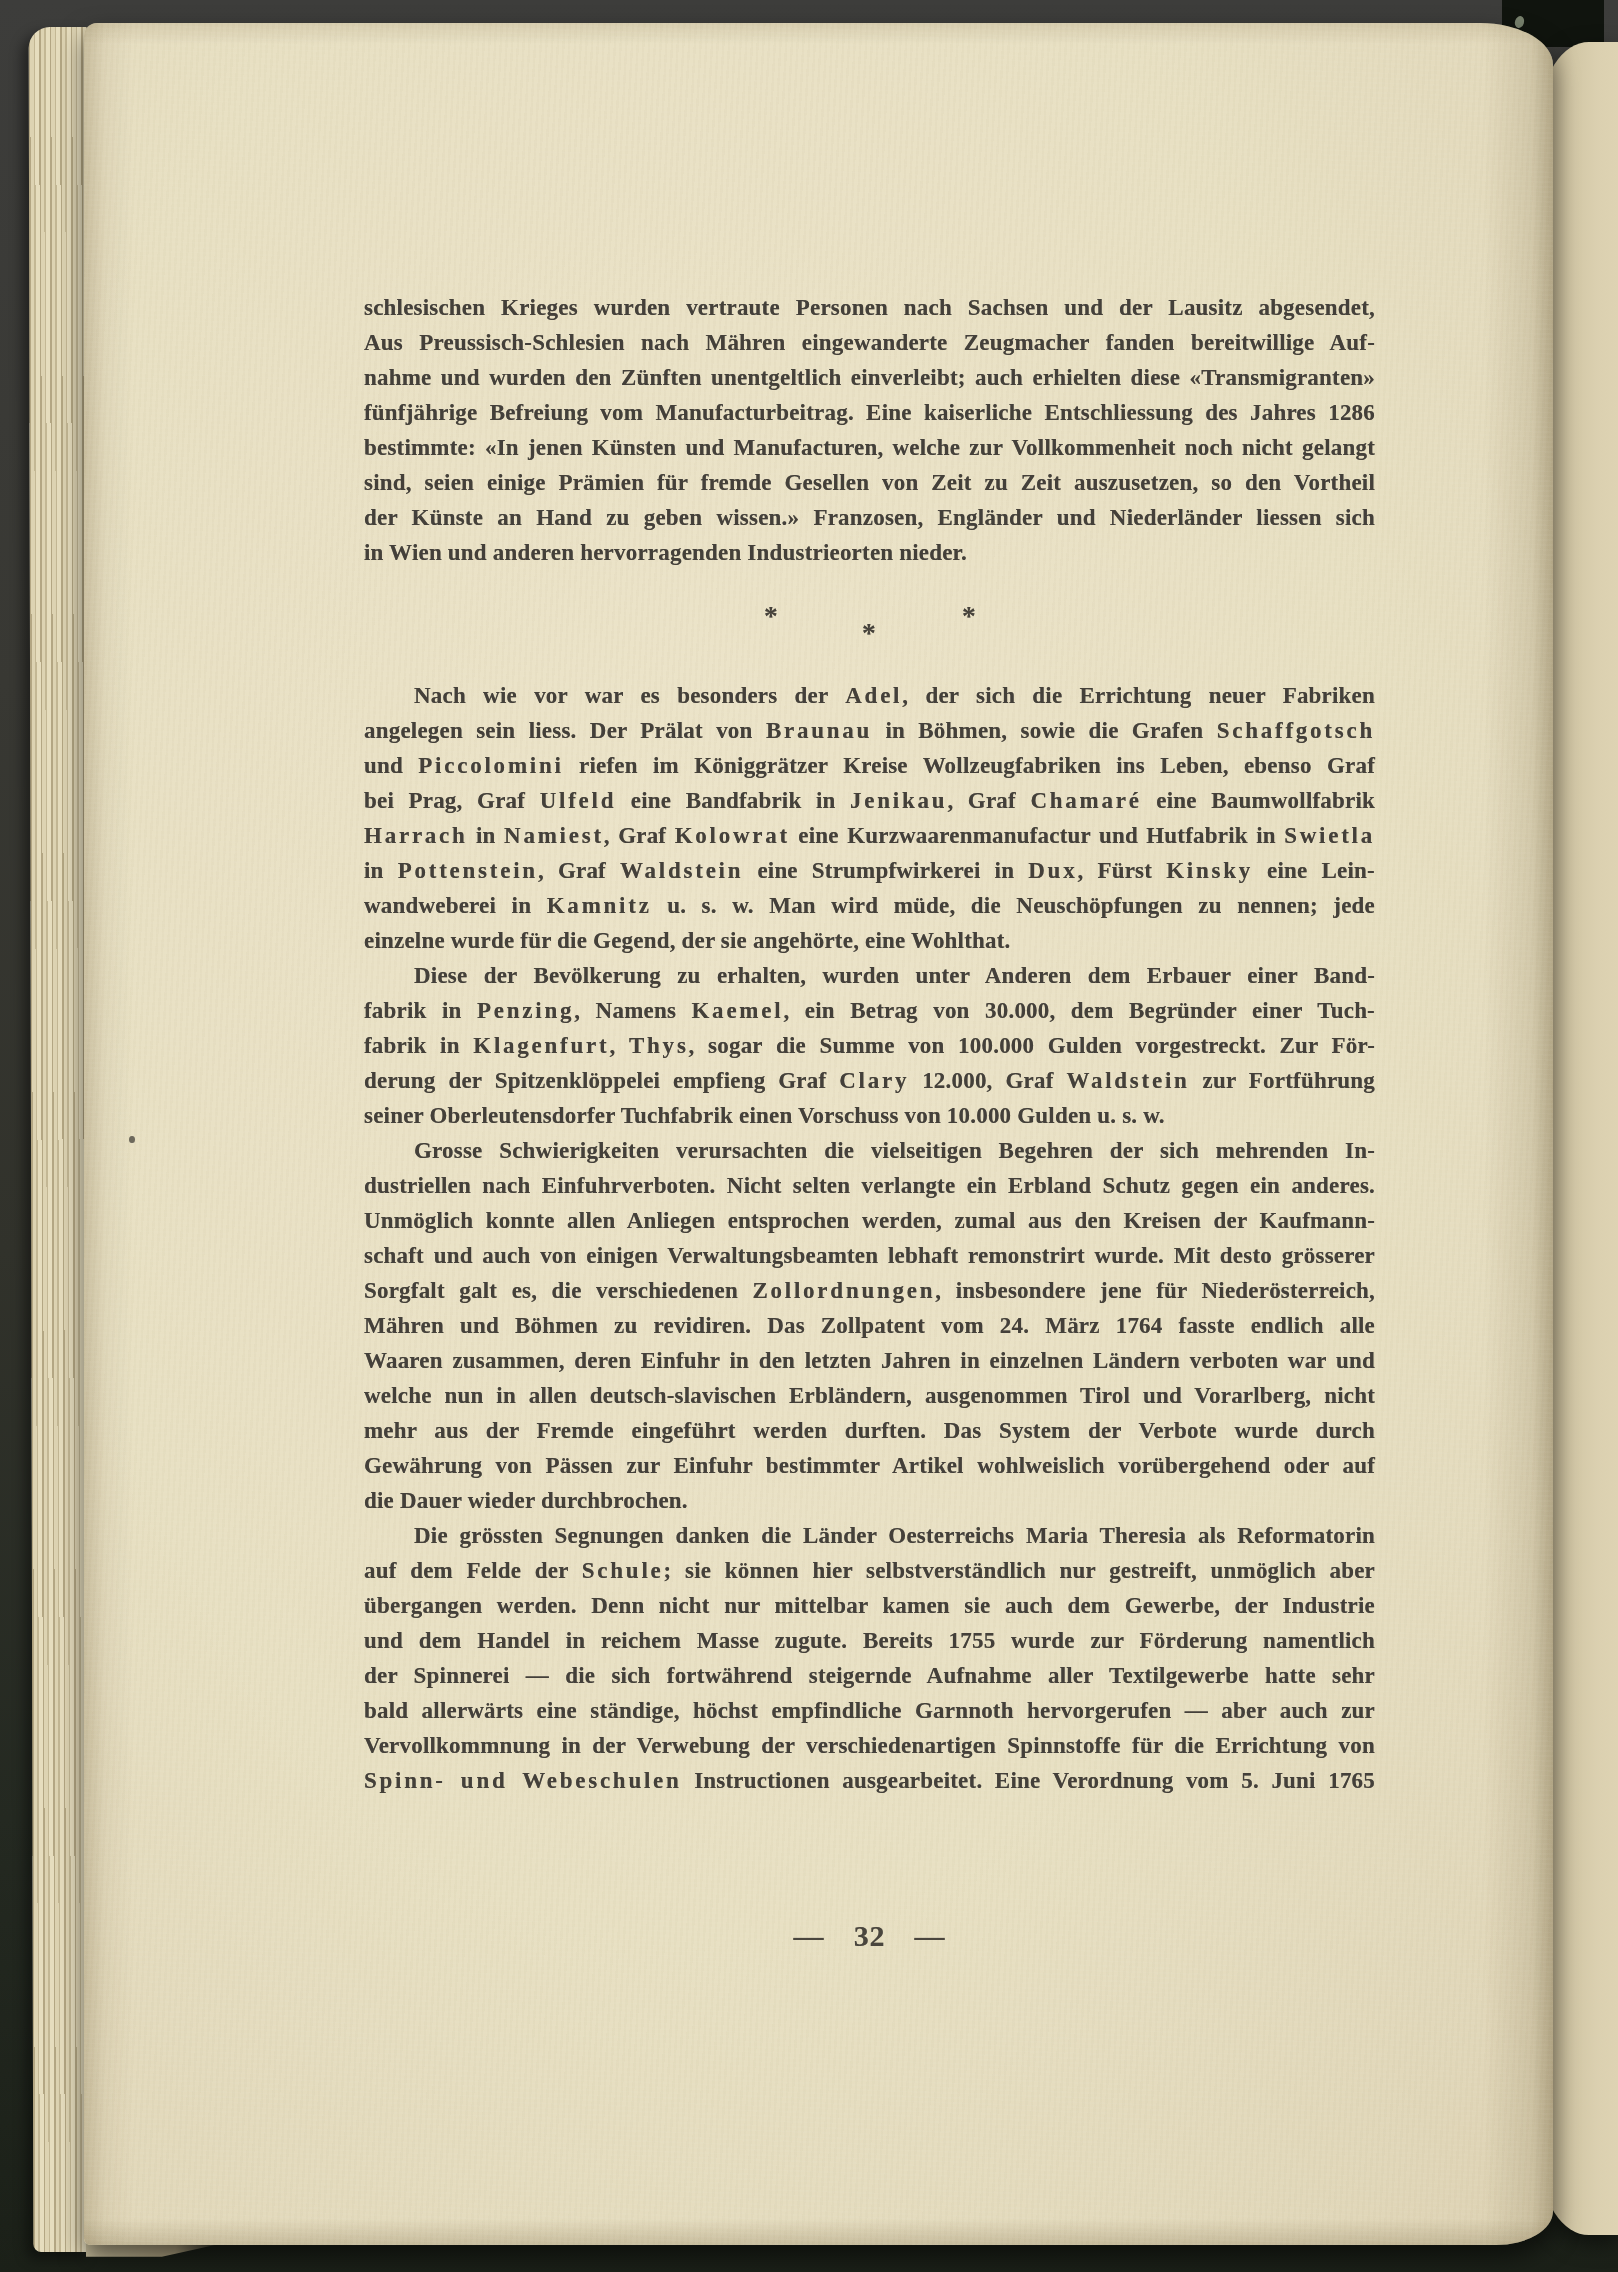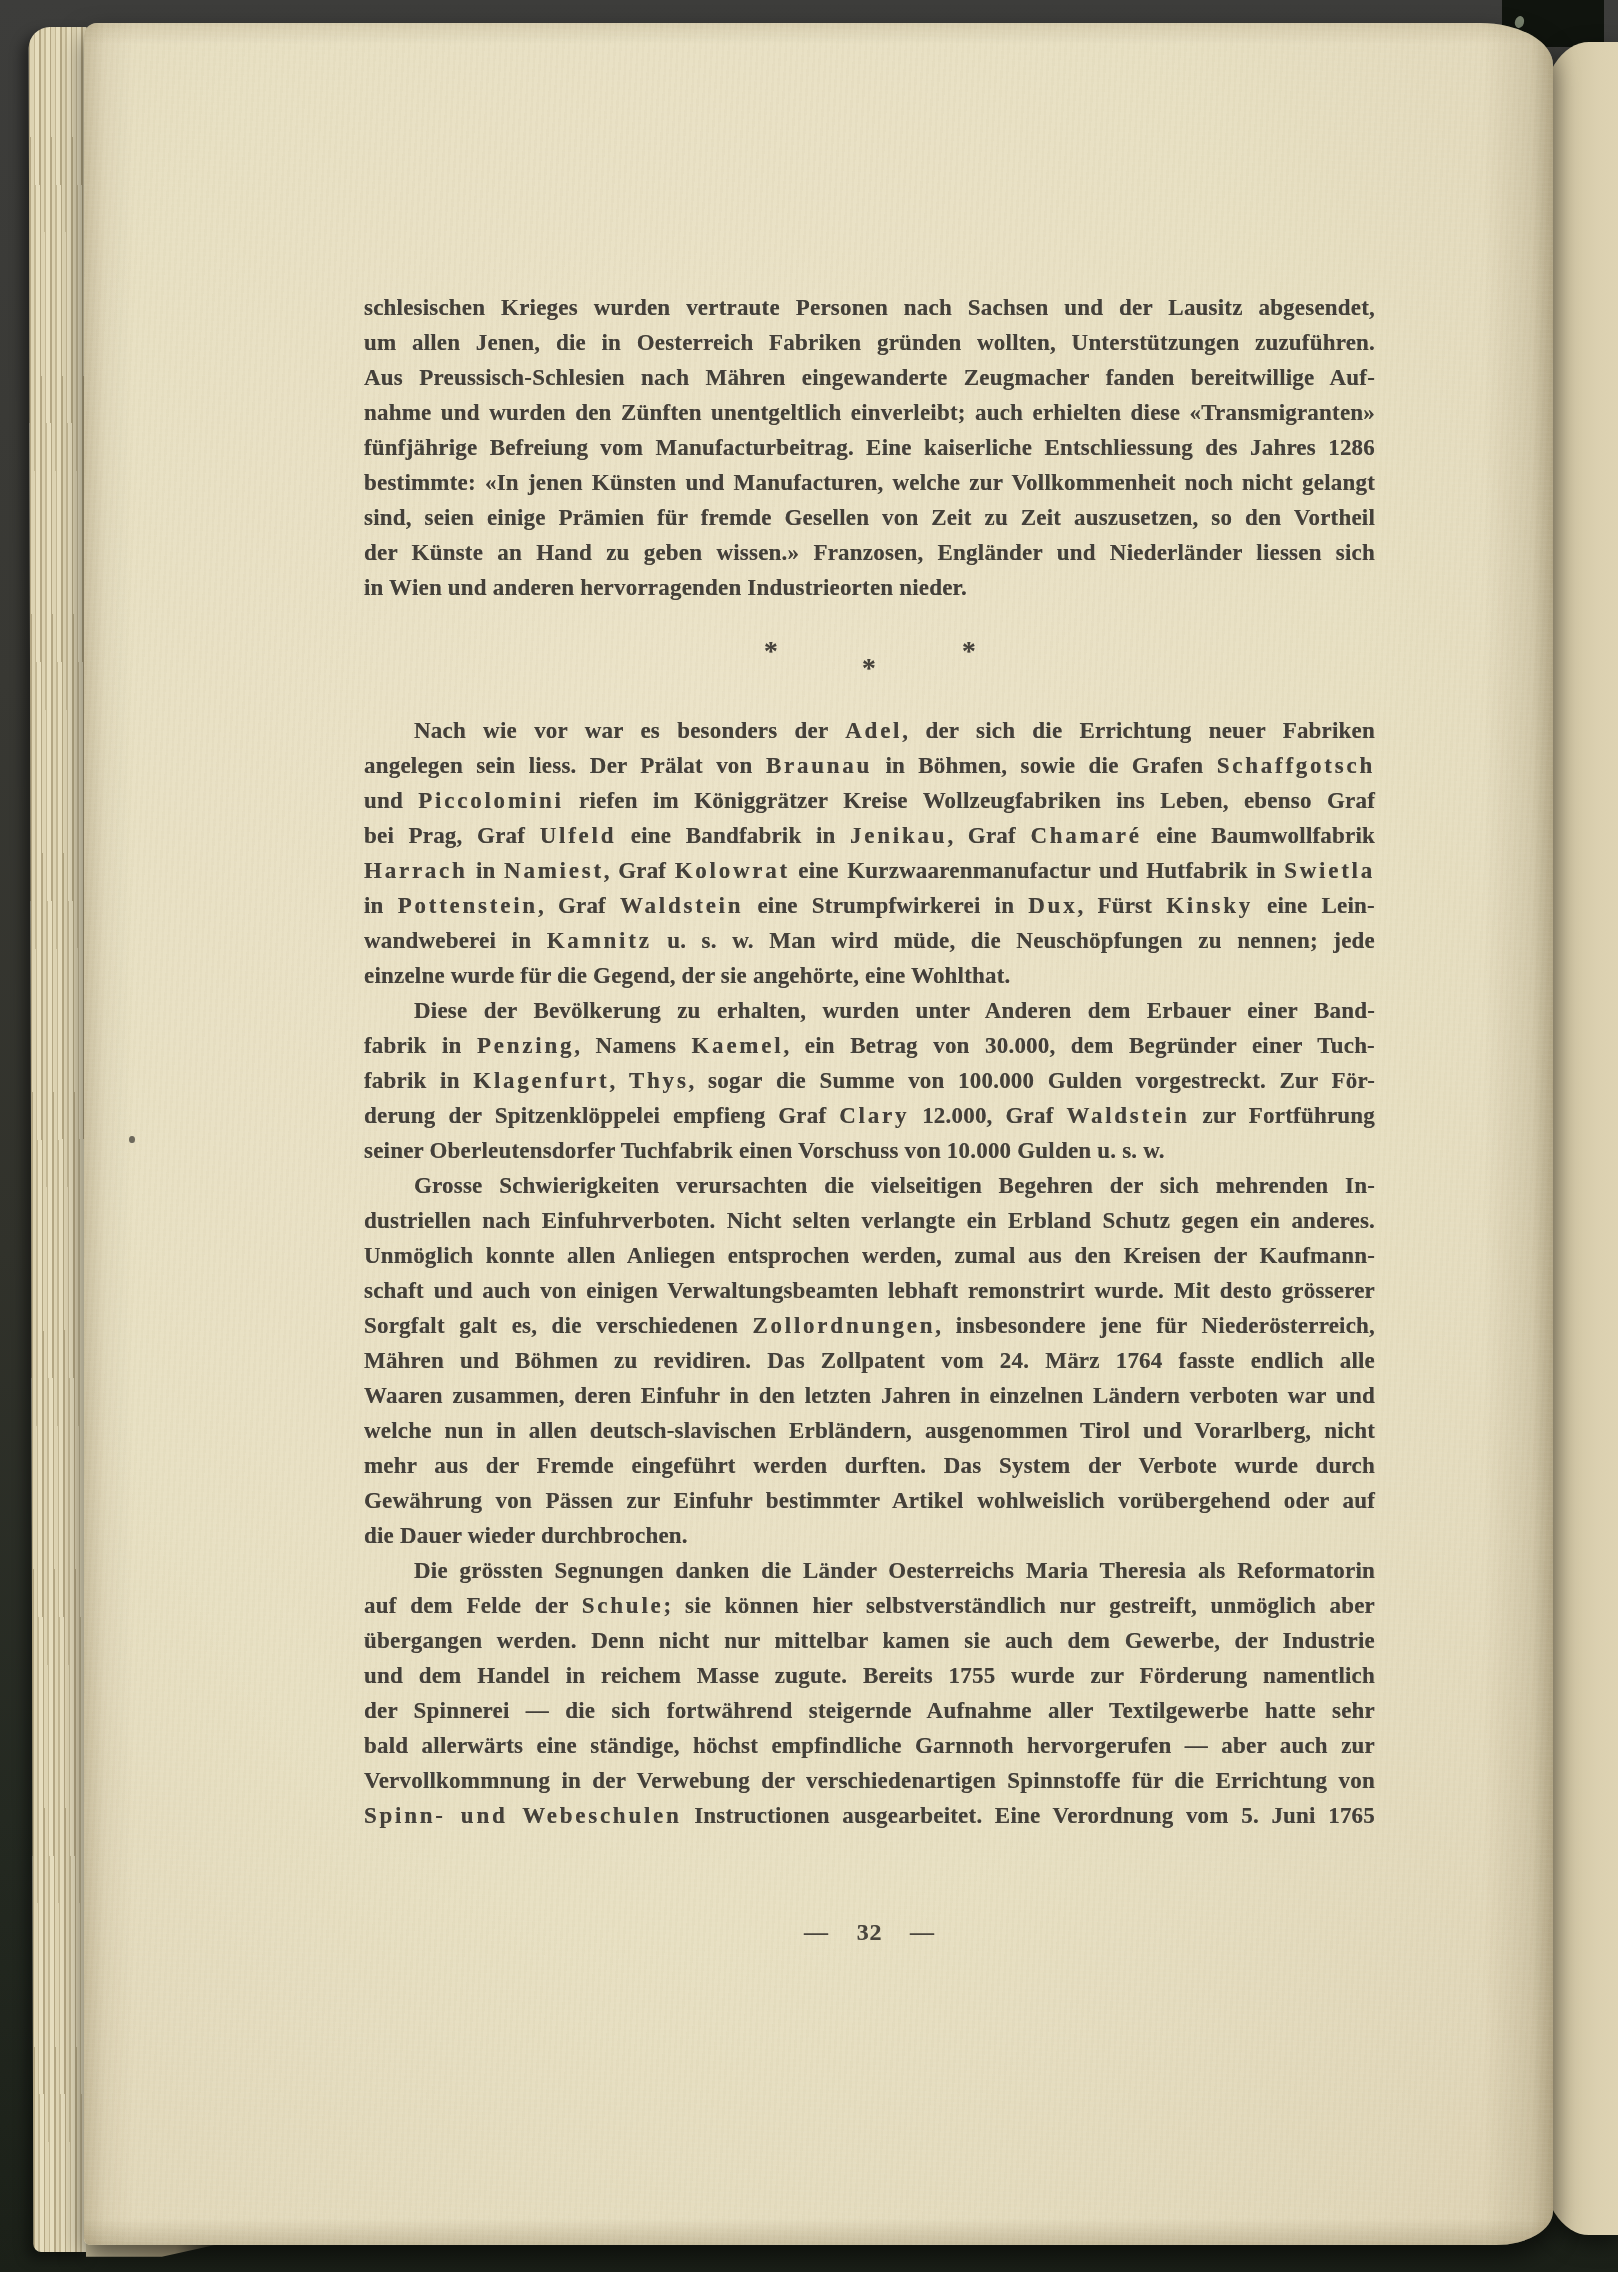--- a/index.html
+++ b/index.html
@@ -43,40 +43,39 @@
   .line{height:35px;line-height:35px;text-align:justify;text-align-last:justify;}
   .line.indent{text-indent:50px;}
   .line.last{text-align-last:left;}
   .sp{letter-spacing:.12em;}
   .separator{position:relative;height:108px;}
   .ast{position:absolute;font-size:27.5px;line-height:1;color:#46423b;}
   .ast.a1{left:400px;top:32px;}
   .ast.a2{left:498px;top:49px;}
   .ast.a3{left:598px;top:32px;}
   .page-number{position:absolute;left:364px;top:1919px;width:1011px;text-align:center;
-    font-size:24px;color:#4a463e;letter-spacing:0.8px;word-spacing:21px;
+    font-size:30px;color:#4a463e;letter-spacing:0.8px;word-spacing:21px;
     text-shadow:0 0 0.5px rgba(68,64,58,.5);}
   .margin-speck{position:absolute;left:129px;top:1136px;width:5.7px;height:7.3px;border-radius:50%;
     background:#57534a;opacity:.85;}
 </style>
 </head>
 <body>
 
 <div id="canvas">
   <div class="scan-bg"></div>
   <div class="cover-corner"></div>
   <div class="cover-glint"></div>
   <div class="facing-page"></div>
   <div class="page-stack"></div>
   <div class="page-stack-bottom"></div>
   <div class="book-page"></div>
   <div class="margin-speck"></div>
   <div class="page-text" id="page-text">
       <div class="line">schlesischen Krieges wurden vertraute Personen nach Sachsen und der Lausitz abgesendet,</div>
-      <div class="line">um allen Jenen, die in Oesterreich Fabriken gründen wollten, Unterstützungen zuzuführen.</div>
       <div class="line">Aus Preussisch-Schlesien nach Mähren eingewanderte Zeugmacher fanden bereitwillige Auf-</div>
       <div class="line">nahme und wurden den Zünften unentgeltlich einverleibt; auch erhielten diese «Transmigranten»</div>
       <div class="line">fünfjährige Befreiung vom Manufacturbeitrag. Eine kaiserliche Entschliessung des Jahres 1286</div>
       <div class="line">bestimmte: «In jenen Künsten und Manufacturen, welche zur Vollkommenheit noch nicht gelangt</div>
       <div class="line">sind, seien einige Prämien für fremde Gesellen von Zeit zu Zeit auszusetzen, so den Vortheil</div>
       <div class="line">der Künste an Hand zu geben wissen.» Franzosen, Engländer und Niederländer liessen sich</div>
       <div class="line last">in Wien und anderen hervorragenden Industrieorten nieder.</div>
       <div class="separator">
         <span class="ast a1">*</span>
         <span class="ast a2">*</span>

